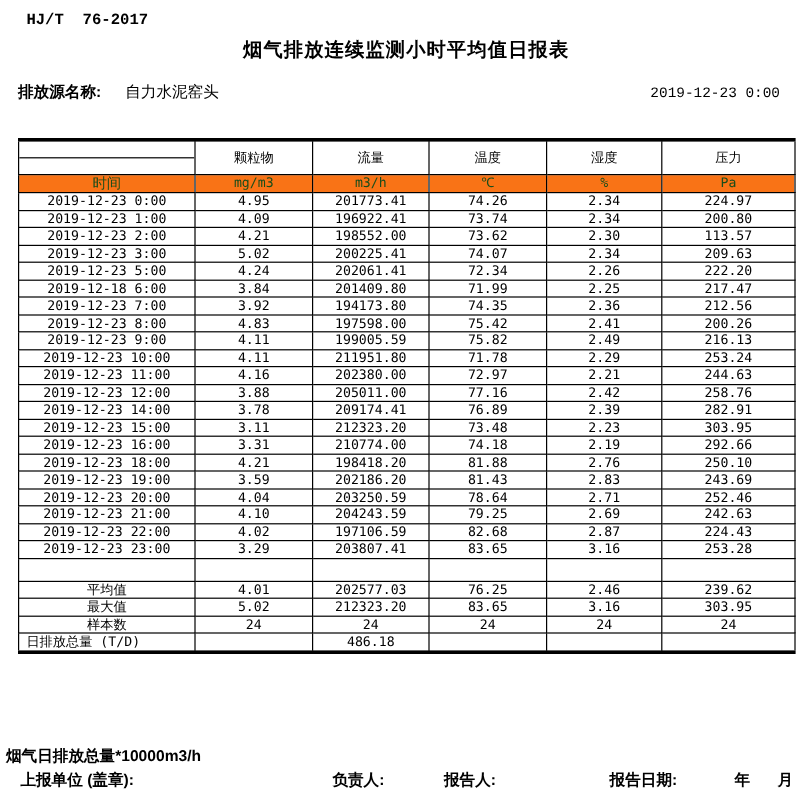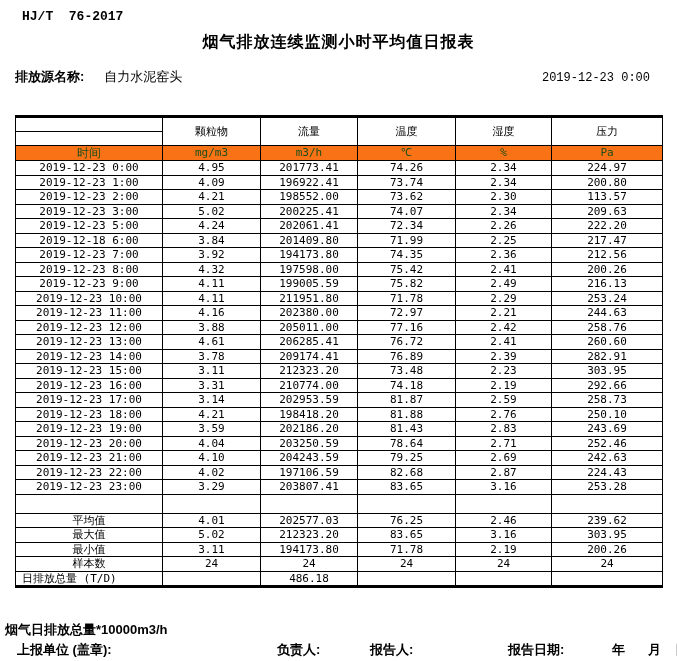--- a/index.html
+++ b/index.html
@@ -157,21 +157,21 @@
         <tr>
           <td>2019-12-23 7:00</td>
           <td>3.92</td>
           <td>194173.80</td>
           <td>74.35</td>
           <td>2.36</td>
           <td>212.56</td>
         </tr>
         <tr>
           <td>2019-12-23 8:00</td>
-          <td>4.32</td>
+          <td>4.83</td>
           <td>197598.00</td>
           <td>75.42</td>
           <td>2.41</td>
           <td>200.26</td>
         </tr>
         <tr>
           <td>2019-12-23 9:00</td>
           <td>4.11</td>
           <td>199005.59</td>
           <td>75.82</td>
@@ -196,28 +196,20 @@
         </tr>
         <tr>
           <td>2019-12-23 12:00</td>
           <td>3.88</td>
           <td>205011.00</td>
           <td>77.16</td>
           <td>2.42</td>
           <td>258.76</td>
         </tr>
         <tr>
-          <td>2019-12-23 13:00</td>
-          <td>4.61</td>
-          <td>206285.41</td>
-          <td>76.72</td>
-          <td>2.41</td>
-          <td>260.60</td>
-        </tr>
-        <tr>
           <td>2019-12-23 14:00</td>
           <td>3.78</td>
           <td>209174.41</td>
           <td>76.89</td>
           <td>2.39</td>
           <td>282.91</td>
         </tr>
         <tr>
           <td>2019-12-23 15:00</td>
           <td>3.11</td>
@@ -228,28 +220,20 @@
         </tr>
         <tr>
           <td>2019-12-23 16:00</td>
           <td>3.31</td>
           <td>210774.00</td>
           <td>74.18</td>
           <td>2.19</td>
           <td>292.66</td>
         </tr>
         <tr>
-          <td>2019-12-23 17:00</td>
-          <td>3.14</td>
-          <td>202953.59</td>
-          <td>81.87</td>
-          <td>2.59</td>
-          <td>258.73</td>
-        </tr>
-        <tr>
           <td>2019-12-23 18:00</td>
           <td>4.21</td>
           <td>198418.20</td>
           <td>81.88</td>
           <td>2.76</td>
           <td>250.10</td>
         </tr>
         <tr>
           <td>2019-12-23 19:00</td>
           <td>3.59</td>
@@ -306,28 +290,20 @@
           <td>2.46</td>
           <td>239.62</td>
         </tr>
         <tr>
           <td class="sum-label">最大值</td>
           <td>5.02</td>
           <td>212323.20</td>
           <td>83.65</td>
           <td>3.16</td>
           <td>303.95</td>
-        </tr>
-        <tr>
-          <td class="sum-label">最小值</td>
-          <td>3.11</td>
-          <td>194173.80</td>
-          <td>71.78</td>
-          <td>2.19</td>
-          <td>200.26</td>
         </tr>
         <tr>
           <td class="sum-label">样本数</td>
           <td>24</td>
           <td>24</td>
           <td>24</td>
           <td>24</td>
           <td>24</td>
         </tr>
         <tr>

